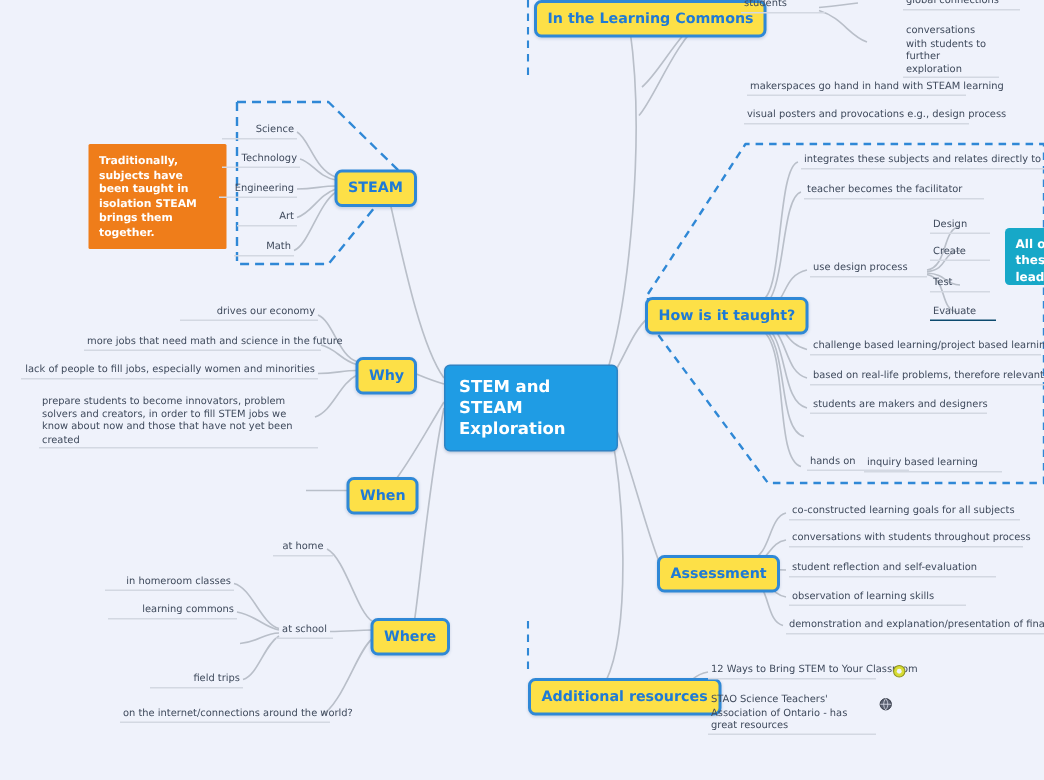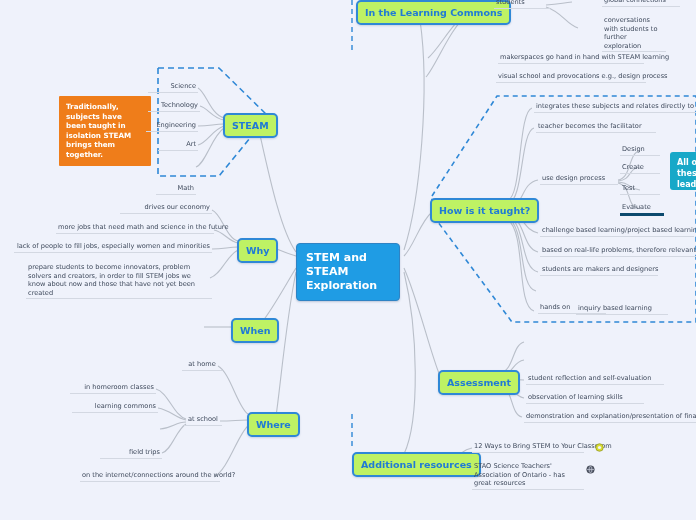--- a/index.html
+++ b/index.html
@@ -34,21 +34,21 @@
     font-weight: bold;
     font-size: 11px;
     line-height: 14px;
     padding: 7px 9px;
     box-shadow: 0 1px 2px rgba(40,70,120,.25);
   }
   
   .branch-node {
     position: absolute;
     box-sizing: border-box;
-    background: #bef264;
+    background: #fde047;
     border: 2px solid #2f88d6;
     border-radius: 5px;
     color: #1f7ad6;
     font-weight: bold;
     font-size: 9.5px;
     line-height: 11px;
     padding: 5px 7px;
     white-space: nowrap;
     box-shadow: 0 1px 2px rgba(40,70,120,.18);
   }
@@ -172,33 +172,33 @@
       <path d="M500,376 C514,374 512,362 524,360"></path>
       <path d="M500,379 C514,379 512,380 524,380"></path>
       <path d="M500,382 C514,384 512,396 524,398"></path>
       <path d="M500,384 C514,390 510,414 522,417"></path>
 
       <path d="M448,459 C462,457 460,450 472,448"></path>
       <path d="M448,462 C462,464 460,468 472,470"></path>
     </g>
   </svg>
 
-  <div class="root-node" style="left:296px; top:243px; width:104px;">STEM and STEAM Exploration</div>
+  <div class="root-node" style="left:296px; top:243px; width:116px;">STEM and STEAM Exploration</div>
 
   <div class="note-orange" style="left:59px; top:96px; width:92px;">Traditionally, subjects have been taught in isolation STEAM brings them together.</div>
 
   <div class="note-cyan" style="left:670px; top:152px; width:44px; height:38px;">All of these lead to high levels of engagement</div>
 
   <div class="branch-node" style="left:223px; top:113px;">STEAM</div>
 
   <div class="leaf right" style="left:148px; top:82px; width:50px; border-bottom:1px solid #d3d8e2;">Science</div>
   <div class="leaf right" style="left:148px; top:101px; width:52px; border-bottom:1px solid #d3d8e2;">Technology</div>
   <div class="leaf right" style="left:146px; top:121px; width:52px; border-bottom:1px solid #d3d8e2;">Engineering</div>
   <div class="leaf right" style="left:158px; top:140px; width:40px; border-bottom:1px solid #d3d8e2;">Art</div>
-  <div class="leaf right" style="left:156px; top:160px; width:40px; border-bottom:1px solid #d3d8e2;margin-top:24px;">Math</div>
+  <div class="leaf right" style="left:156px; top:160px; width:40px; border-bottom:1px solid #d3d8e2;">Math</div>
 
   <div class="branch-node" style="left:237px; top:238px;">Why</div>
 
   <div class="leaf right" style="left:120px; top:203px; width:92px; border-bottom:1px solid #d3d8e2;">drives our economy</div>
   <div class="leaf right" style="left:14px; top:242px; width:198px; border-bottom:1px solid #d3d8e2;">lack of people to fill jobs, especially women and minorities</div>
   <div class="leaf right" style="left:56px; top:223px; width:158px; border-bottom:1px solid #d3d8e2;">more jobs that need math and science in the future</div>
   <div class="leaf wrap" style="left:26px; top:263px; width:186px; border-bottom:1px solid #d3d8e2;">prepare students to become innovators, problem solvers and creators, in order to fill STEM jobs we know about now and those that have not yet been created</div>
 
   <div class="branch-node" style="left:231px; top:318px;">When</div>
 
@@ -210,43 +210,45 @@
   <div class="leaf center" style="left:80px; top:471px; width:140px; border-bottom:1px solid #d3d8e2;">on the internet/connections around the world?</div>
 
   <div class="leaf right" style="left:70px; top:383px; width:86px; border-bottom:1px solid #d3d8e2;">in homeroom classes</div>
   <div class="leaf right" style="left:72px; top:402px; width:86px; border-bottom:1px solid #d3d8e2;">learning commons</div>
   <div class="leaf right" style="left:100px; top:448px; width:62px; border-bottom:1px solid #d3d8e2;">field trips</div>
 
   <div class="branch-node" style="left:356px; top:0px;">In the Learning Commons</div>
 
   <div class="leaf" style="left:494px; top:-2px; width:56px; border-bottom:1px solid #d3d8e2;">students</div>
   <div class="leaf" style="left:498px; top:53px; width:146px; border-bottom:1px solid #d3d8e2;">makerspaces go hand in hand with STEAM learning</div>
-  <div class="leaf" style="left:496px; top:72px; width:150px; border-bottom:1px solid #d3d8e2;">visual school and provocations e.g., design process</div>
+  <div class="leaf" style="left:496px; top:72px; width:150px; border-bottom:1px solid #d3d8e2;">visual posters and provocations e.g., design process</div>
 
   <div class="leaf" style="left:602px; top:-4px; width:78px; border-bottom:1px solid #d3d8e2;">global connections</div>
   <div class="leaf wrap" style="left:602px; top:16px; width:64px; border-bottom:1px solid #d3d8e2;">conversations with students to further exploration</div>
 
   <div class="branch-node" style="left:430px; top:198px;">How is it taught?</div>
 
   <div class="leaf" style="left:534px; top:102px; width:164px; border-bottom:1px solid #d3d8e2;">integrates these subjects and relates directly to the curri</div>
   <div class="leaf" style="left:536px; top:122px; width:120px; border-bottom:1px solid #d3d8e2;">teacher becomes the facilitator</div>
   <div class="leaf" style="left:540px; top:174px; width:78px; border-bottom:1px solid #d3d8e2;">use design process</div>
   <div class="leaf" style="left:540px; top:226px; width:154px; border-bottom:1px solid #d3d8e2;">challenge based learning/project based learning</div>
   <div class="leaf" style="left:540px; top:246px; width:158px; border-bottom:1px solid #d3d8e2;">based on real-life problems, therefore relevant to studen</div>
   <div class="leaf" style="left:540px; top:265px; width:118px; border-bottom:1px solid #d3d8e2;">students are makers and designers</div>
   <div class="leaf" style="left:538px; top:303px; width:68px; border-bottom:1px solid #d3d8e2;">hands on</div>
   <div class="leaf" style="left:536px; top:304px; width:92px; border-bottom:1px solid #d3d8e2;margin-left:40px;">inquiry based learning</div>
 
   <div class="leaf" style="left:620px; top:145px; width:40px; border-bottom:1px solid #d3d8e2;">Design</div>
   <div class="leaf" style="left:620px; top:163px; width:40px; border-bottom:1px solid #d3d8e2;">Create</div>
   <div class="leaf" style="left:620px; top:184px; width:40px; border-bottom:1px solid #d3d8e2;">Test</div>
-  <div class="leaf" style="left:620px; top:203px; width:44px; border-bottom:3px solid #0c4a6e;">Evaluate</div>
+  <div class="leaf" style="left:620px; top:203px; width:44px; border-bottom:1px solid #0c4a6e;">Evaluate</div>
 
   <div class="branch-node" style="left:438px; top:370px;">Assessment</div>
 
+  <div class="leaf" style="left:526px; top:336px; width:154px; border-bottom:1px solid #d3d8e2;">co-constructed learning goals for all subjects</div>
+  <div class="leaf" style="left:526px; top:354px; width:156px; border-bottom:1px solid #d3d8e2;">conversations with students throughout process</div>
   <div class="leaf" style="left:526px; top:374px; width:138px; border-bottom:1px solid #d3d8e2;">student reflection and self-evaluation</div>
   <div class="leaf" style="left:526px; top:393px; width:118px; border-bottom:1px solid #d3d8e2;">observation of learning skills</div>
   <div class="leaf" style="left:524px; top:412px; width:172px; border-bottom:1px solid #d3d8e2;">demonstration and explanation/presentation of final product</div>
 
   <div class="branch-node" style="left:352px; top:452px;">Additional resources</div>
 
   <div class="leaf" style="left:472px; top:442px; width:112px; border-bottom:1px solid #d3d8e2;">12 Ways to Bring STEM to Your Classroom</div>
   <svg class="link-icon" style="left:595px; top:443px;" viewBox="0 0 10 10">
     <circle cx="5" cy="5" r="4.2" fill="#d8dc34" stroke="#8f9420" stroke-width="0.8"></circle>
     <circle cx="5" cy="5" r="1.8" fill="#eef2fb"></circle>

